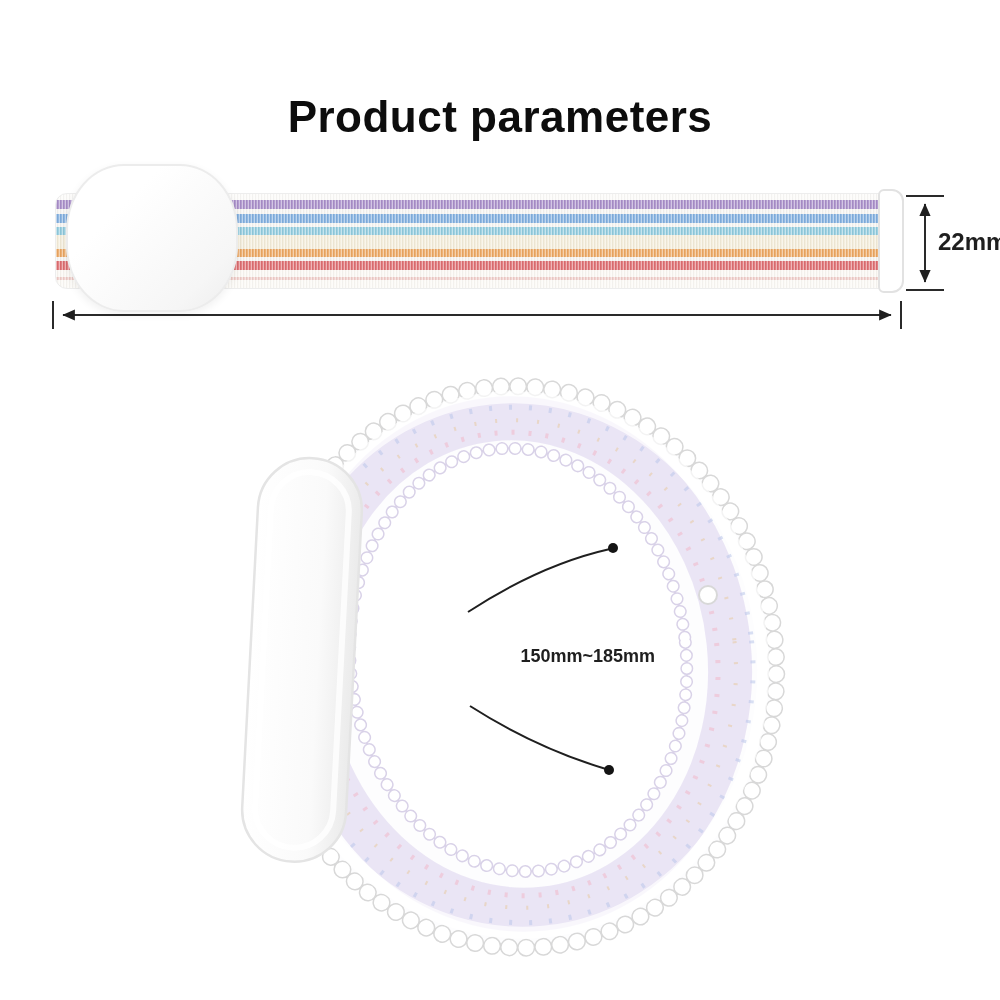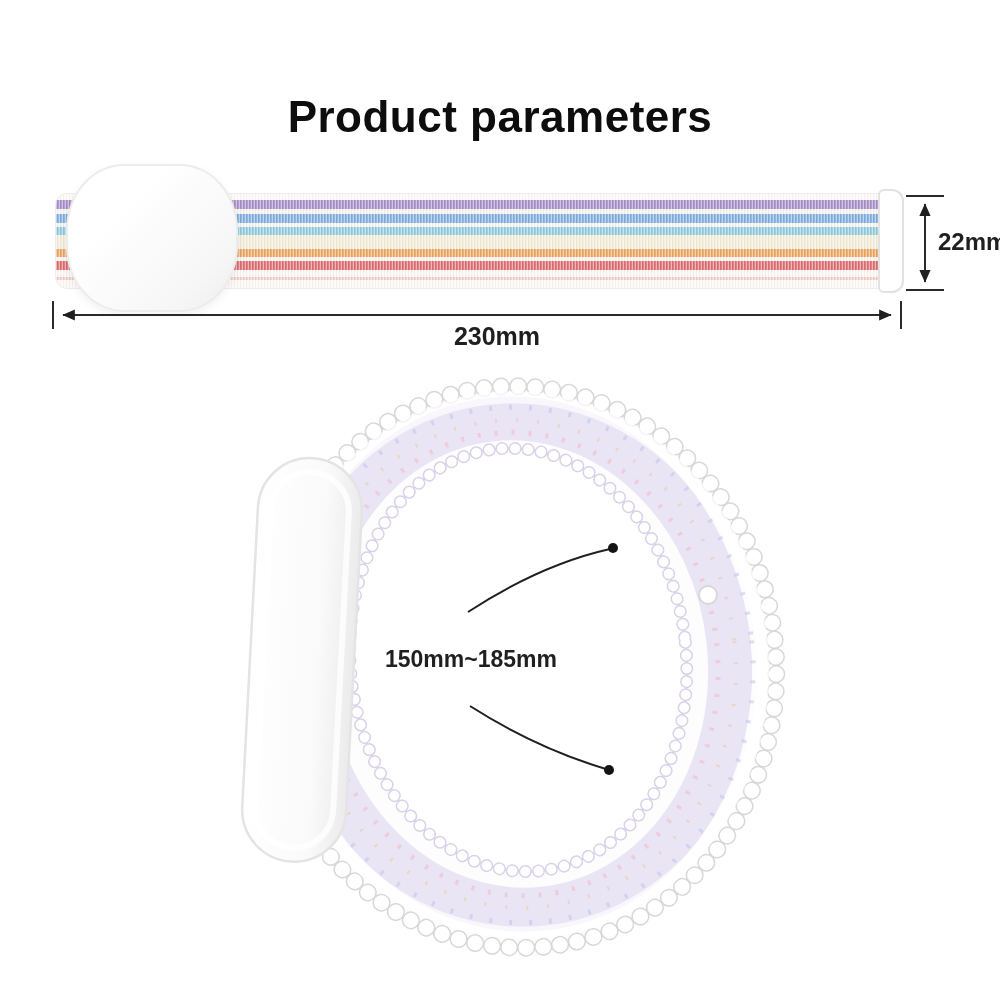--- a/index.html
+++ b/index.html
@@ -54,21 +54,21 @@
   .case{
     position:absolute;left:66px;top:164px;width:172px;height:148px;z-index:4;
     background:linear-gradient(135deg,#ffffff 30%,#f6f6f6 80%,#ededed 100%);
     border:2px solid #ececec;border-radius:58px / 66px;box-sizing:border-box;
     box-shadow:0 3px 8px rgba(0,0,0,0.06);
   }
   
   .label{position:absolute;z-index:5;font-weight:700;color:var(--annotation-ink);}
   .width-label{left:938px;top:228px;font-size:24px;}
   .length-label{left:377px;top:322px;width:240px;text-align:center;font-size:25px;}
-  .circ-label{left:385px;top:646px;width:270px;text-align:left;font-size:23px;}
+  .circ-label{left:385px;top:646px;width:270px;text-align:right;font-size:18px;}
 </style>
 </head>
 <body>
 
 <div class="page">
 
   <svg class="overlay" viewBox="0 0 1000 1000" xmlns="http://www.w3.org/2000/svg">
     <defs>
       <marker id="arrow" viewBox="0 0 10 10" refX="8.5" refY="5" markerWidth="7" markerHeight="7" orient="auto-start-reverse">
         <path d="M 0 1 L 9 5 L 0 9 z" fill="#1f1f1f"></path>
@@ -126,16 +126,15 @@
     <circle cx="609" cy="770" r="5" fill="#141414"></circle>
   </svg>
 
   <div class="title">Product parameters</div>
 
   <div class="strap"></div>
   <div class="endcap"></div>
   <div class="case"></div>
 
   <div class="label width-label">22mm</div>
-  <div class="label length-label">230mm</div>
   <div class="label circ-label">150mm~185mm</div>
 
 </div>
 
 </body></html>

